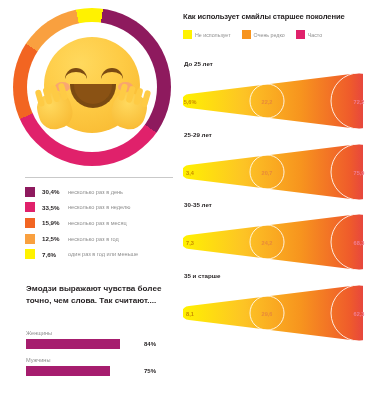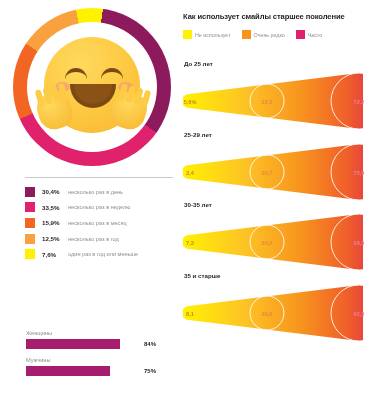--- a/index.html
+++ b/index.html
@@ -164,20 +164,21 @@
           <span class="legend-pct">12,5%</span>
           <span class="legend-lbl">несколько раз в год</span>
         </div>
         <div class="legend-row">
           <span class="legend-sw" style="background:#fff200"></span>
           <span class="legend-pct">7,6%</span>
           <span class="legend-lbl">один раз в год или меньше</span>
         </div>
       </div>
 
+    <div class="statement">Эмодзи выражают чувства более точно, чем слова. Так считают....</div>
 
     <div class="bar-block women">
       <div class="bar-cap">Женщины</div>
       <div class="bar-row">
         <div class="bar-track" style="width:112px">
           <div class="bar-fill" id="bar-women" style="width: 84%;"></div>
         </div>
         <div class="bar-val">84%</div>
       </div>
     </div>

